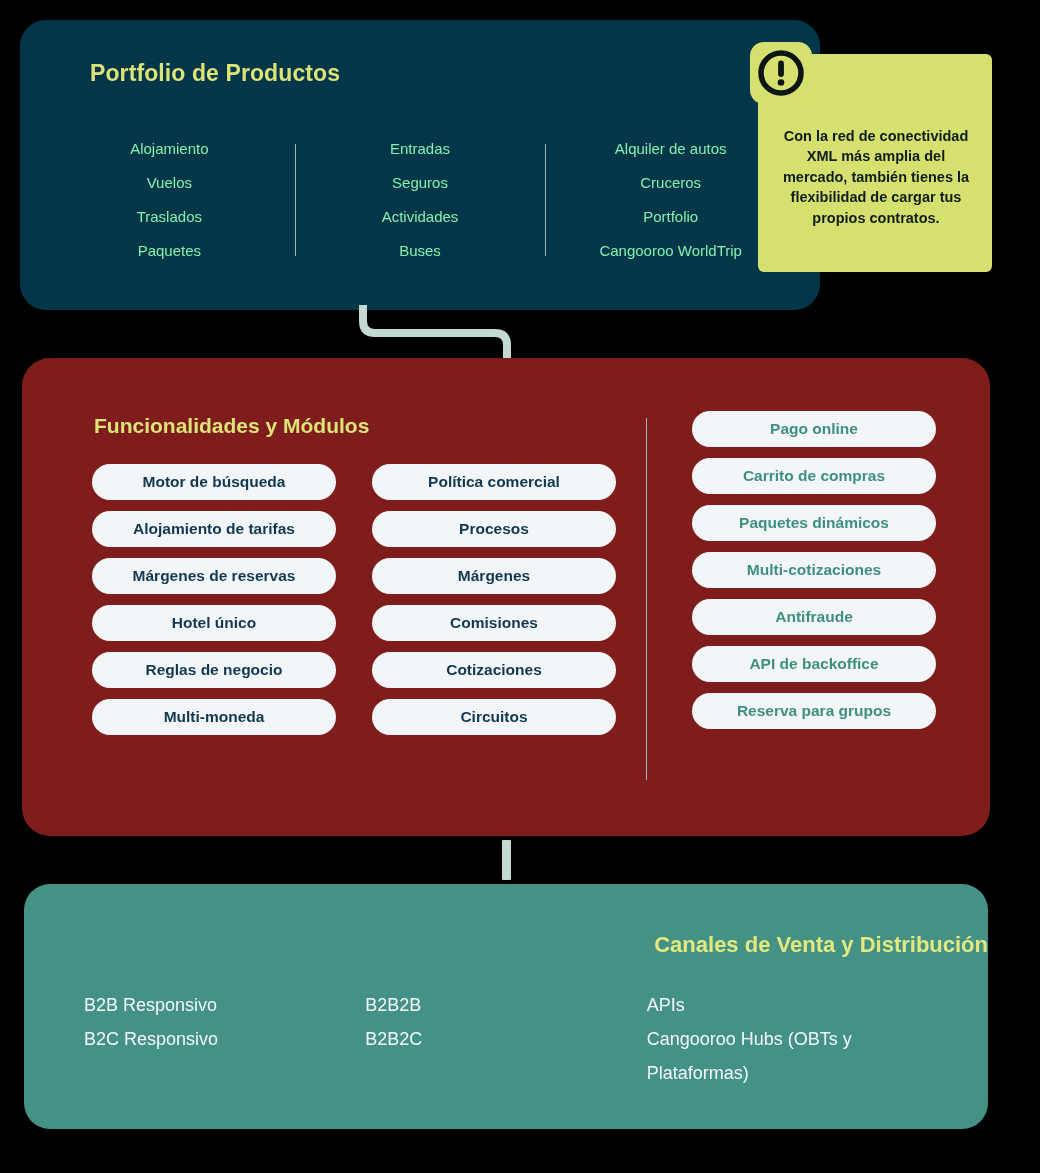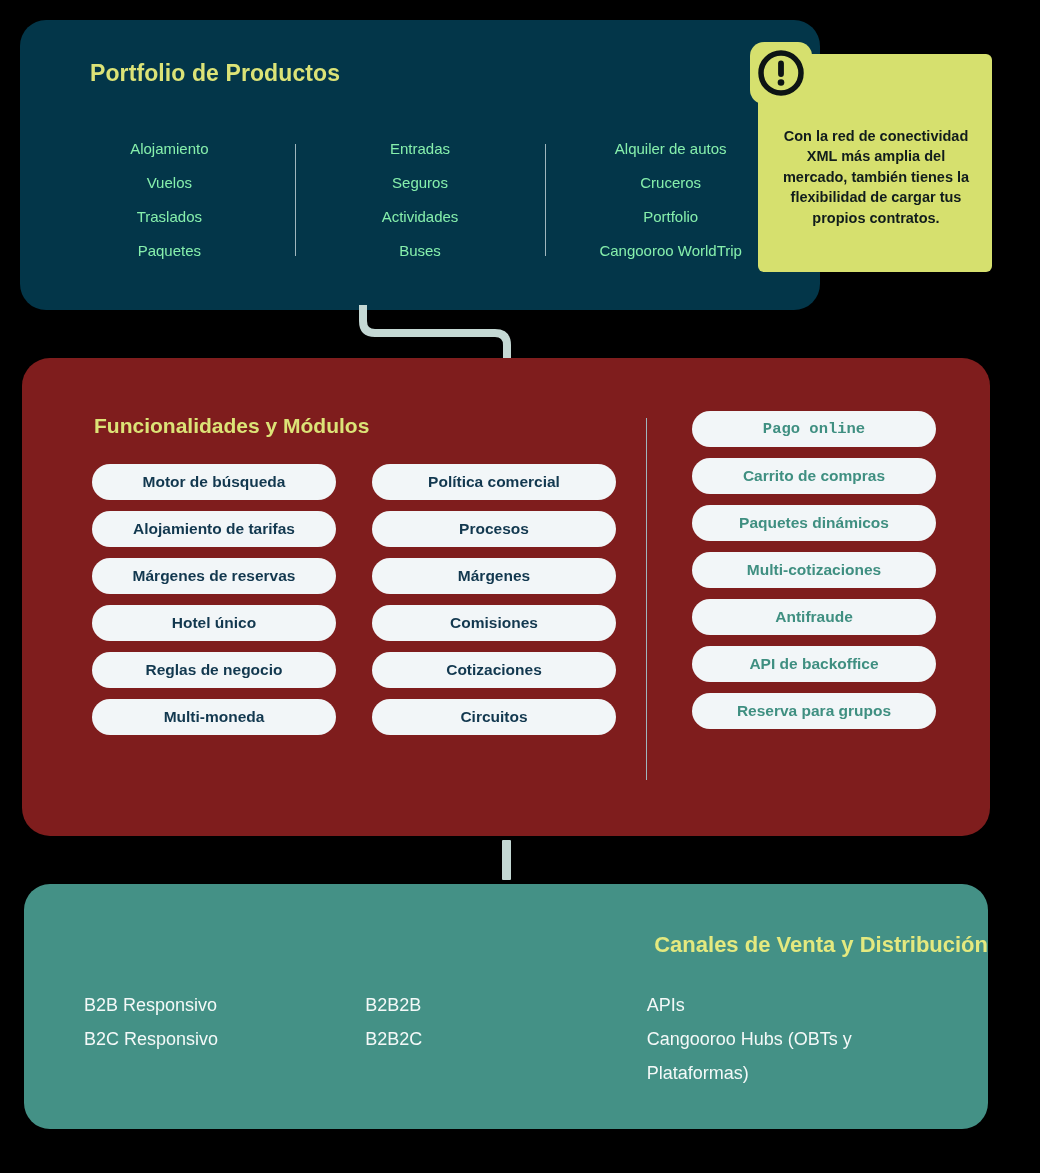--- a/index.html
+++ b/index.html
@@ -161,21 +161,21 @@
     background: #f2f6f8;
     display: flex;
     align-items: center;
     justify-content: center;
     font-size: 15.5px;
     font-weight: bold;
     box-sizing: border-box;
   }
   .pill.navy  { color: #12384f; }
   .pill.teal  { color: #3f8f81; }
-  .feat-col.col-c .pill:first-child { margin-top: -53px; font-family: Liberation Mono, monospace; }
+  .feat-col.col-c .pill:first-child { margin-top: -53px; }
 
   
   #connector-bottom {
     position: absolute;
     left: 502px;
     top: 840px;
     width: 9px;
     height: 40px;
     background: #c4d8d4;
     border-radius: 1px;

